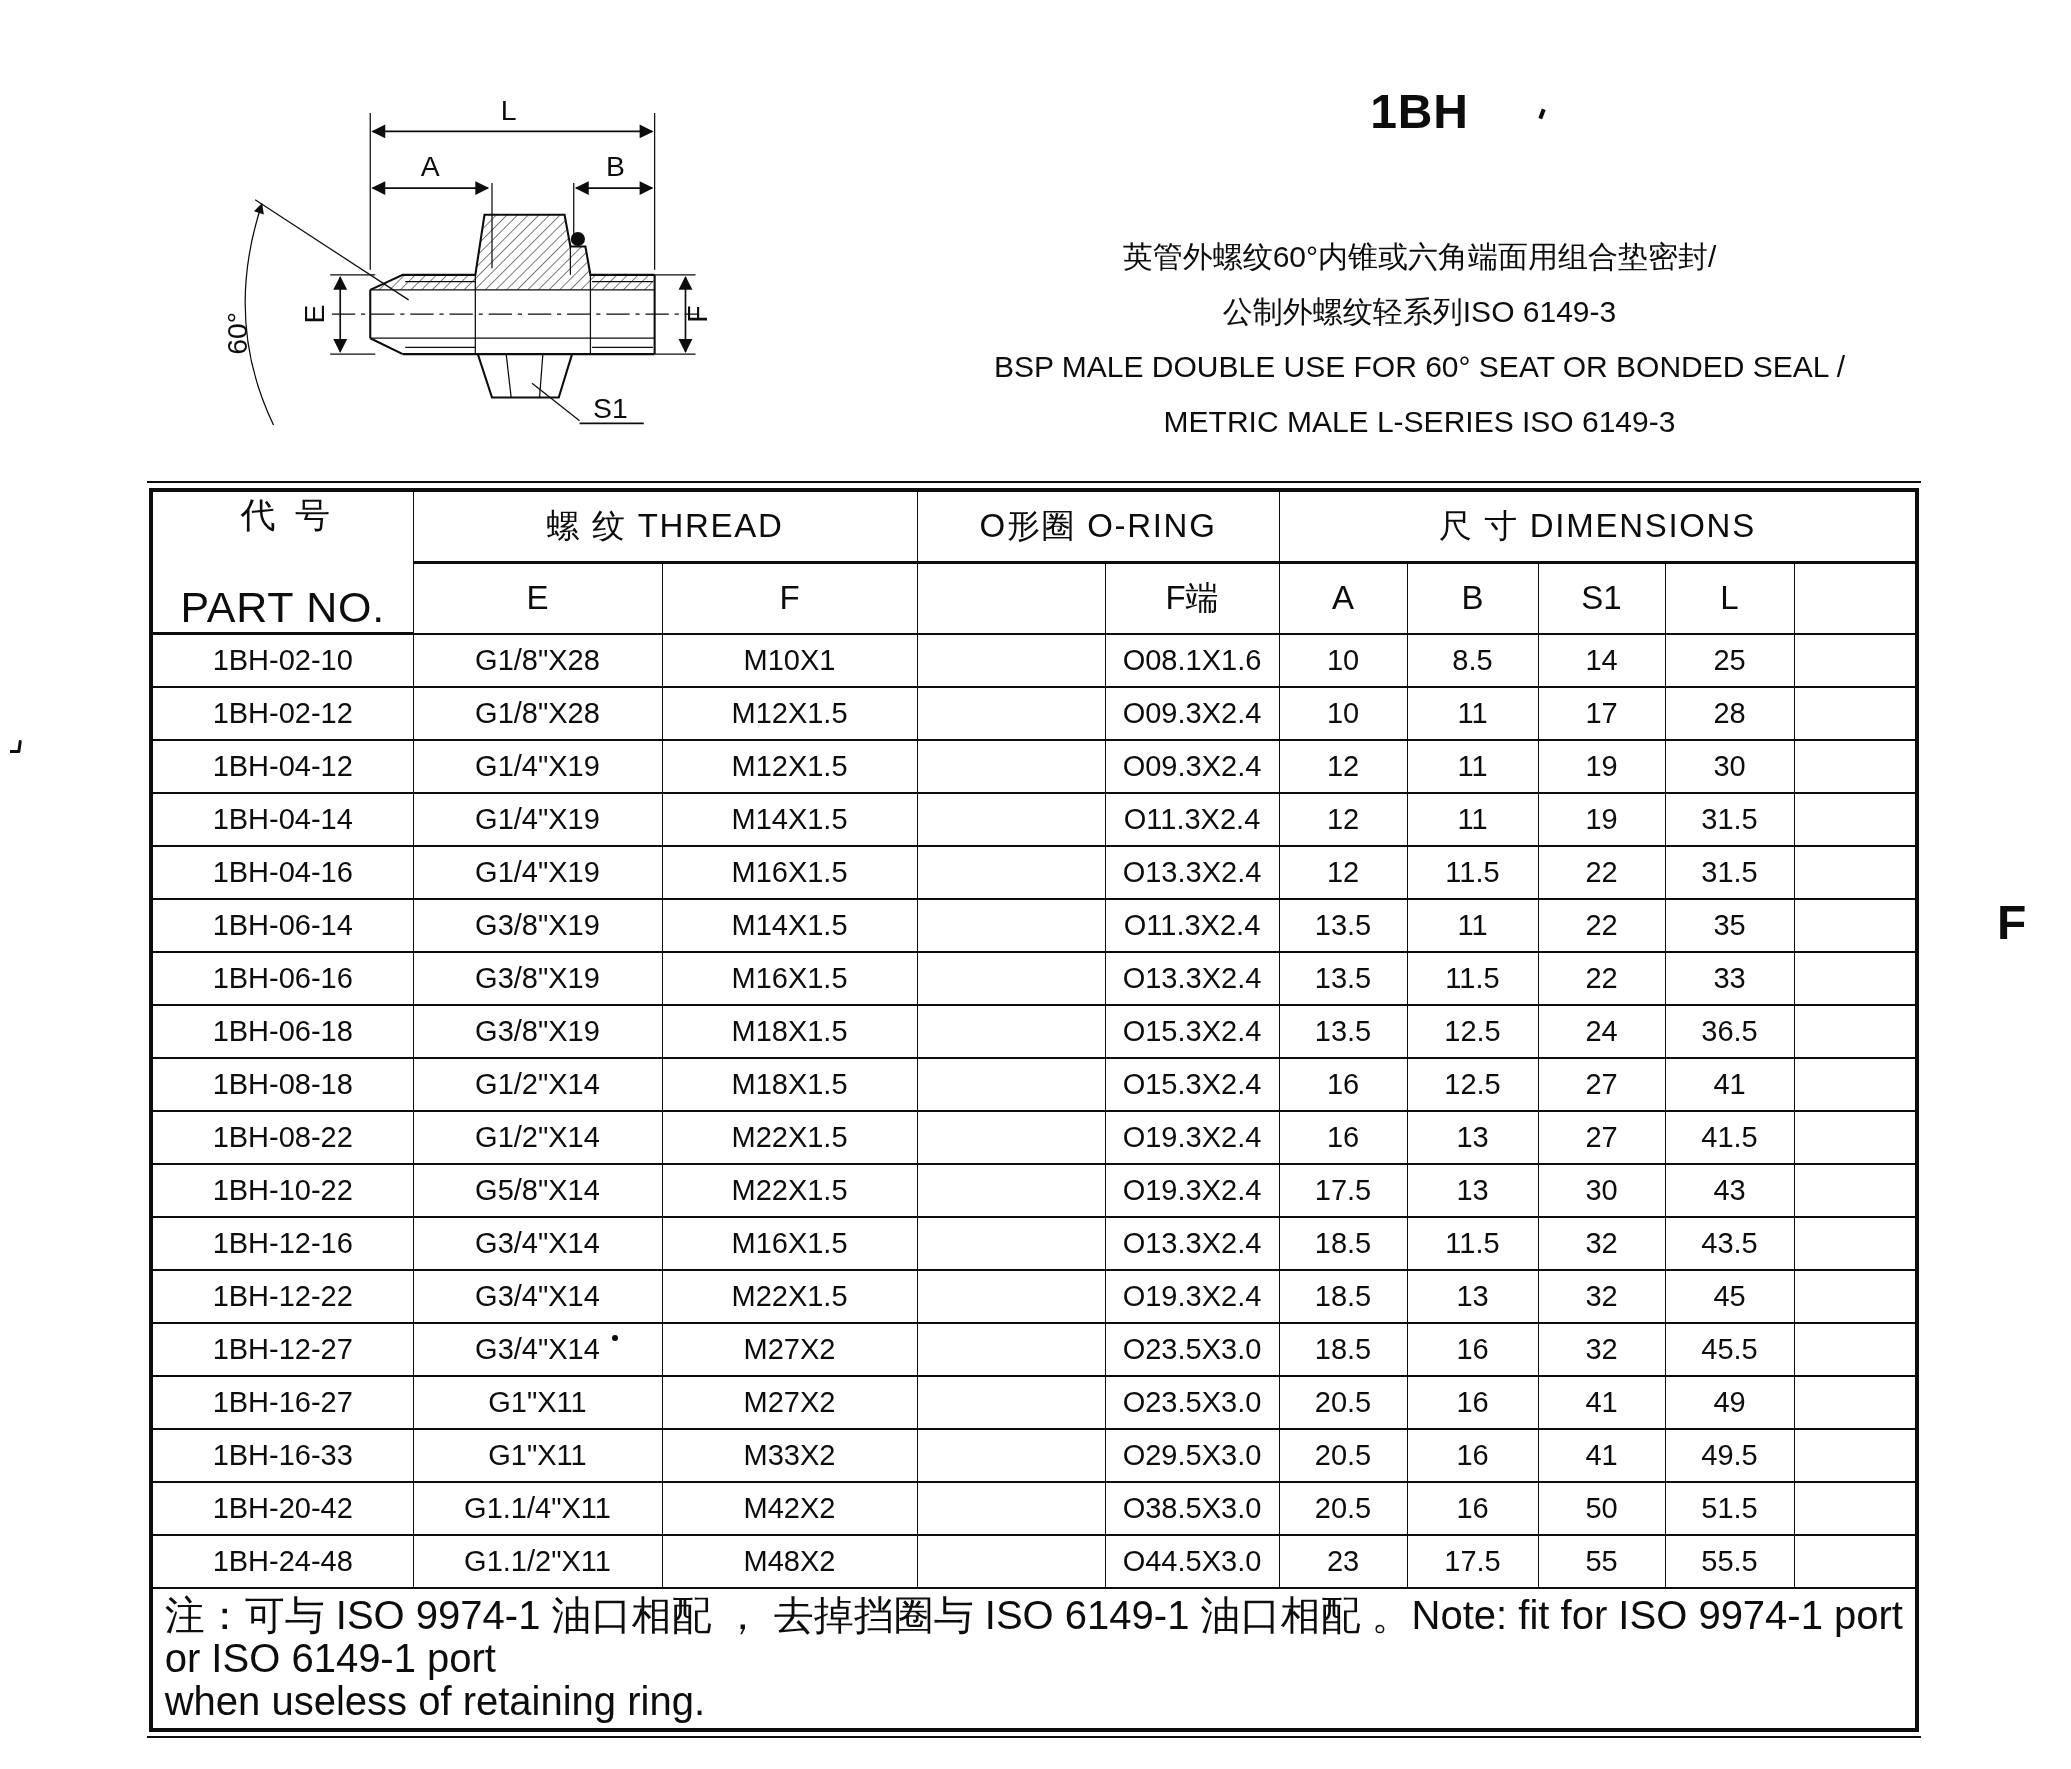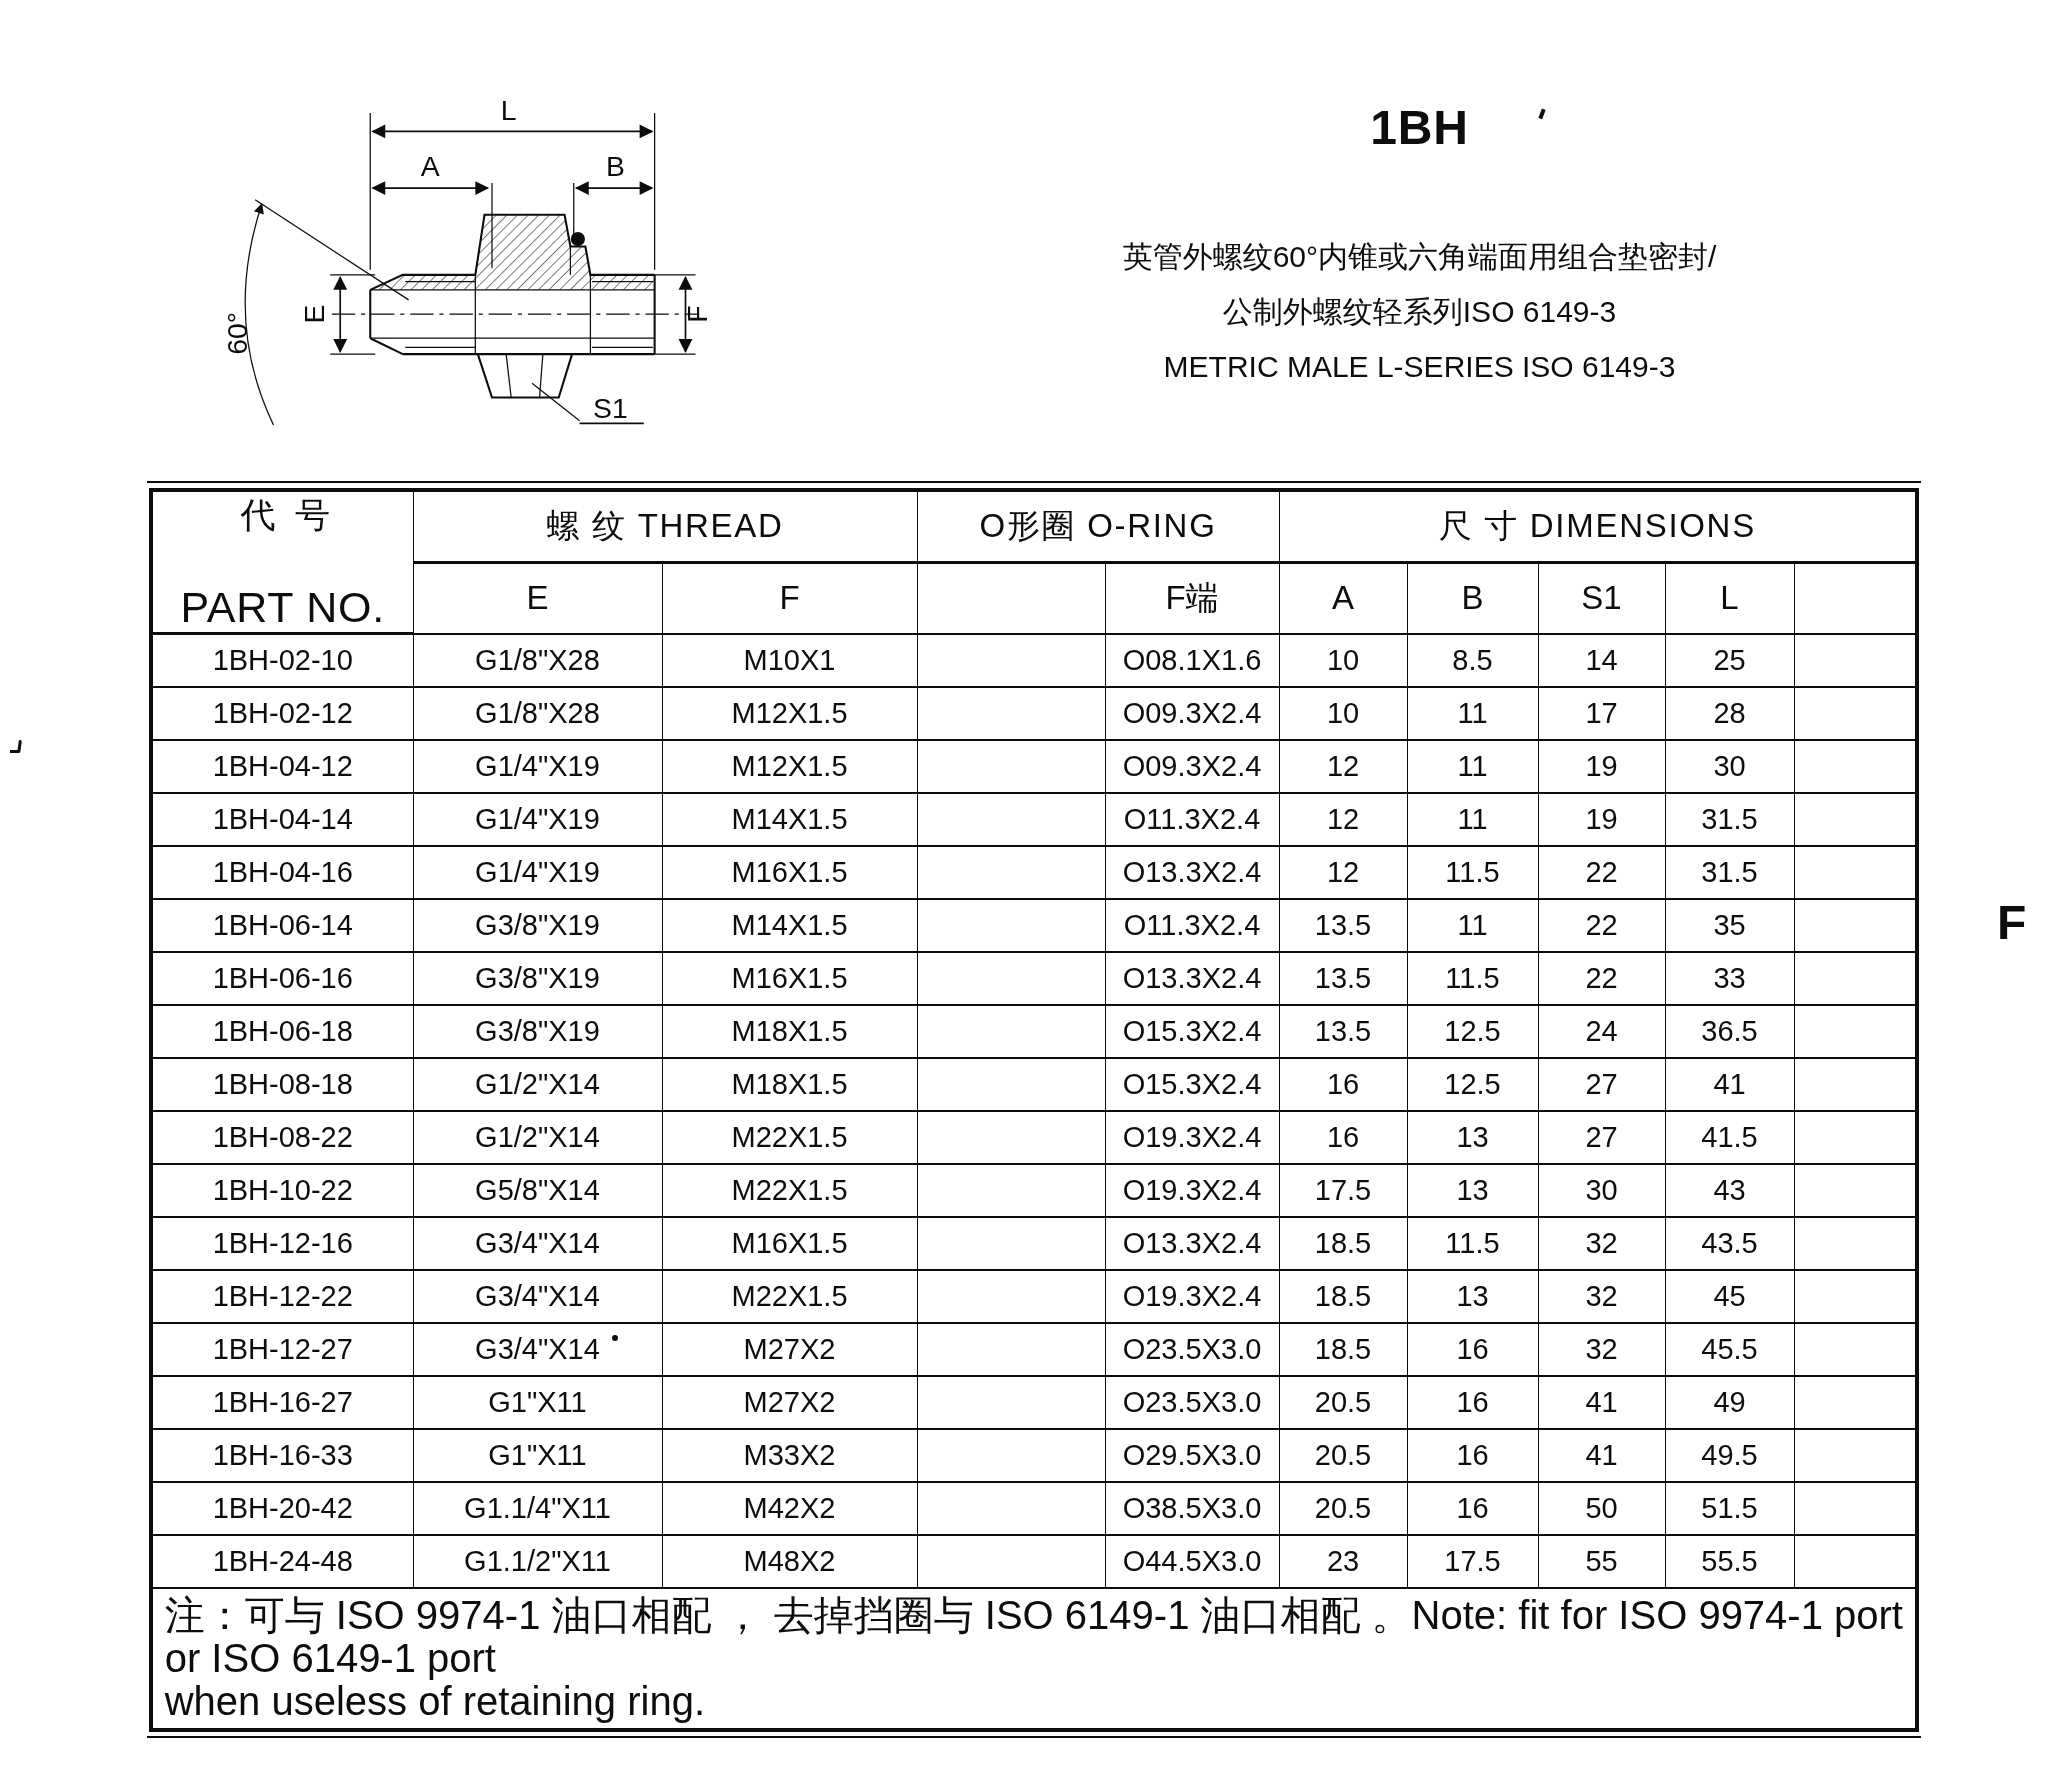--- a/index.html
+++ b/index.html
@@ -6,21 +6,21 @@
   body{
     width:2071px;height:1769px;position:relative;
     background:#ffffff;color:#0d0d0d;
     font-family:"Liberation Sans", sans-serif;
     overflow:hidden;
   }
   .drawing{position:absolute;left:200px;top:33px;width:584px;height:417px;}
   .drawing svg{width:100%;height:100%;}
   .dim-label{font-family:"Liberation Sans",sans-serif;font-size:34px;fill:#0d0d0d;}
   .page-title{
-    position:absolute;left:877px;top:100px;width:1085px;
+    position:absolute;left:877px;top:84px;width:1085px;
     text-align:center;font-size:48px;font-weight:bold;letter-spacing:0.8px;
   }
   .description{
     position:absolute;left:852px;top:229px;width:1135px;
     text-align:center;font-size:30px;line-height:55px;white-space:nowrap;
   }
   .f-marker{position:absolute;left:1997px;top:895px;font-size:48px;font-weight:bold;}
   .table-wrap{position:absolute;left:149px;top:488px;width:1770px;}
   .table-wrap::before{content:"";position:absolute;left:-1.7px;right:-1.7px;top:-6.7px;border-top:2.5px solid #0d0d0d;}
   .table-wrap::after{content:"";position:absolute;left:-1.7px;right:-1.7px;bottom:-6.7px;border-bottom:2.5px solid #0d0d0d;}
@@ -130,20 +130,21 @@
     <text class="dim-label" transform="translate(56,360) rotate(-90)" text-anchor="middle">60°</text>
     <text class="dim-label" x="492" y="462" text-anchor="middle">S1</text>
   </svg>
 </div>
 
 <div class="page-title">1BH</div>
 
 <div class="description">
   <div>英管外螺纹60°内锥或六角端面用组合垫密封/</div>
   <div>公制外螺纹轻系列ISO 6149-3</div>
+  <div>BSP MALE DOUBLE USE FOR 60° SEAT OR BONDED SEAL /</div>
   <div>METRIC MALE L-SERIES ISO 6149-3</div>
 </div>
 
 <div class="f-marker">F</div>
 
 <div class="table-wrap">
   <table class="spec">
     <colgroup>
       <col style="width:262px">
         <col style="width:249px">

